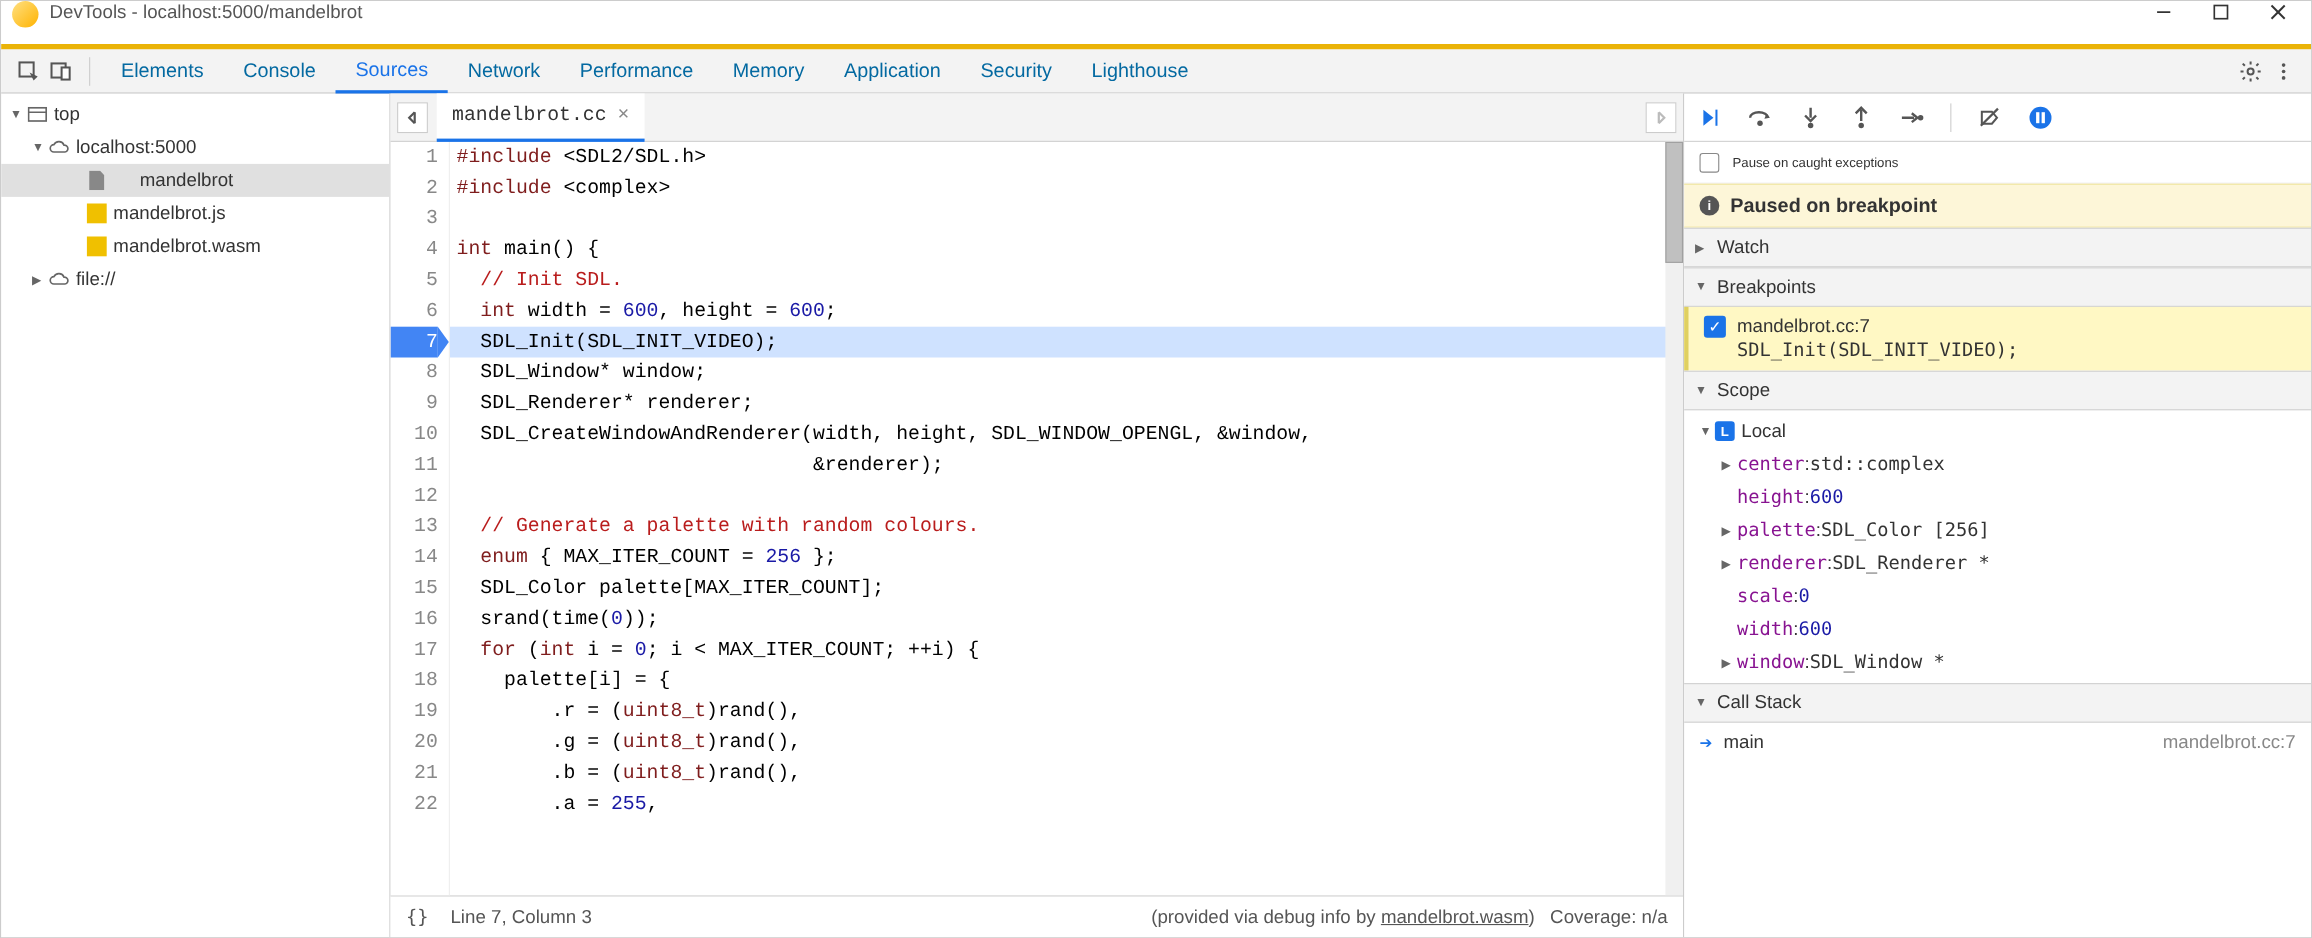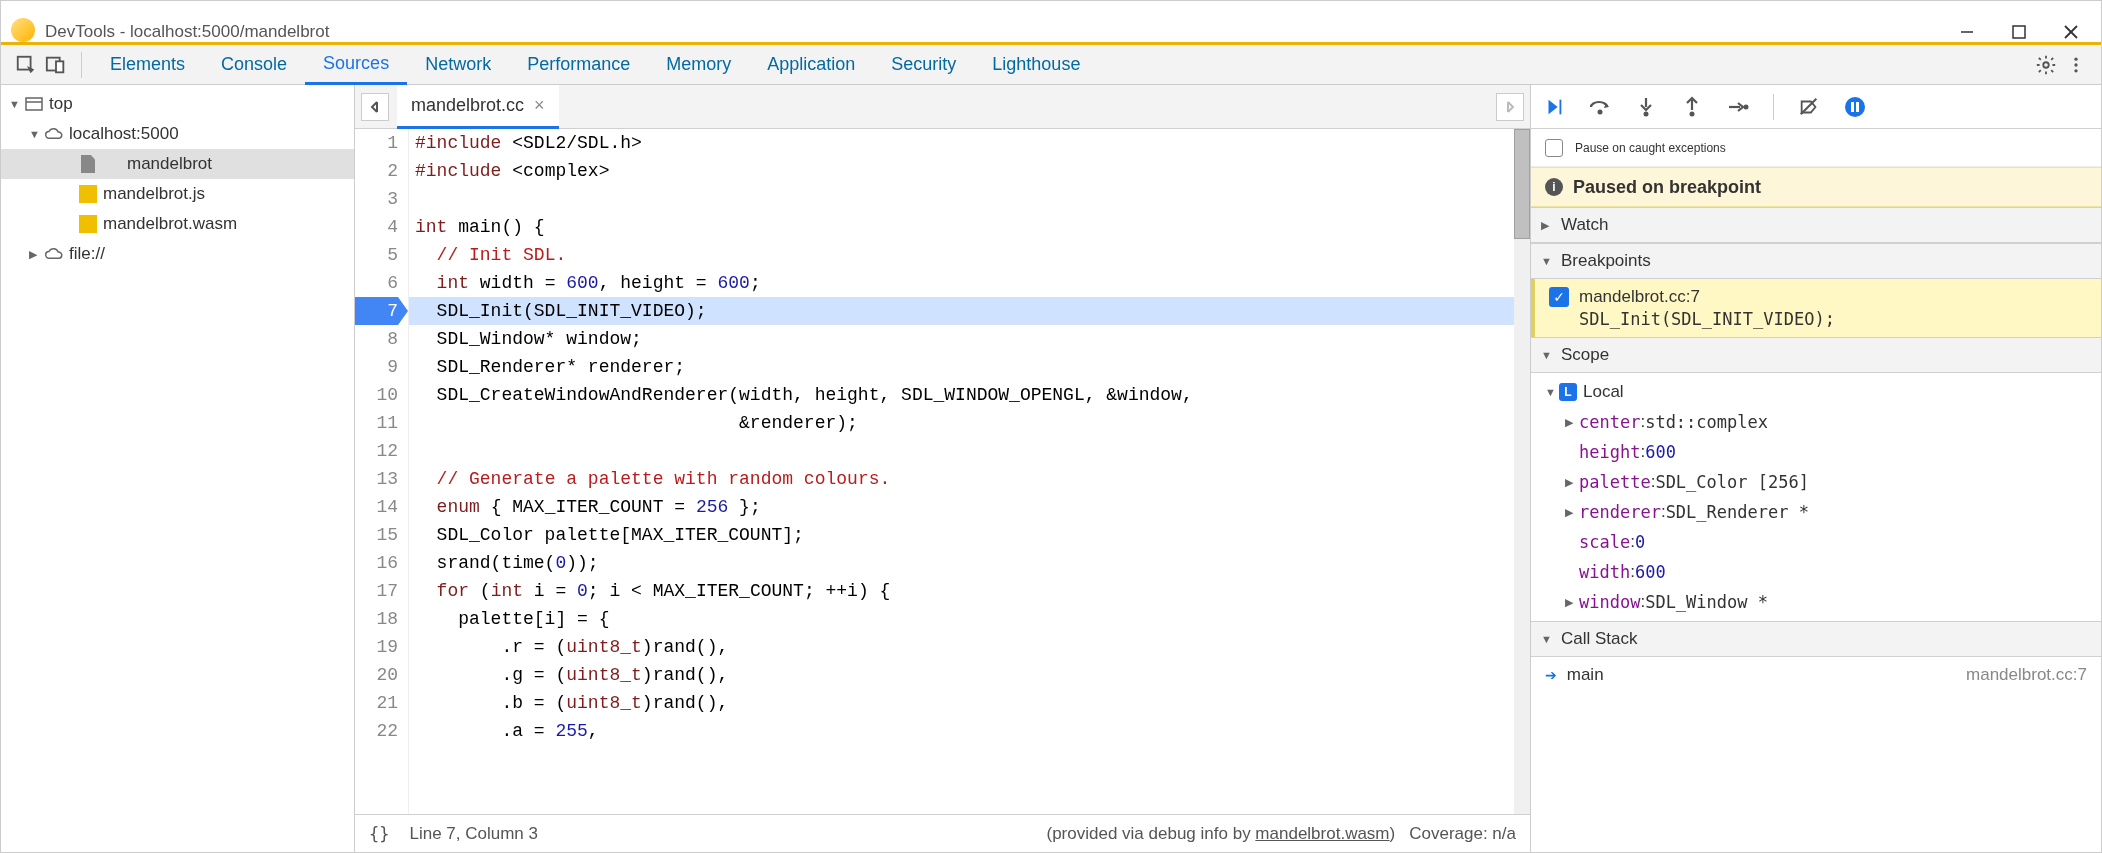--- a/index.html
+++ b/index.html
@@ -1,19 +1,19 @@
 <!DOCTYPE html>
 <html><head>
 <meta charset="utf-8">
 <style>
 * { box-sizing: border-box; margin: 0; padding: 0; }
 body { font-family: 'Segoe UI', Arial, sans-serif; font-size: 13px; color: #333; background: #fff; overflow: hidden; width: 2102px; height: 853px; border: 1px solid #ccc; }
 
 
-.titlebar { height: 44px; display: flex; align-items: flex-end; padding: 0 10px; background: #fff; border-bottom: 3px solid #eab308; }
+.titlebar { height: 44px; display: flex; align-items: flex-start; padding: 0 10px; background: #fff; border-bottom: 5px solid #eab308; }
 .titlebar .app-icon { width: 24px; height: 24px; background: linear-gradient(135deg, #ffe082, #ffb300); border-radius: 50%; margin-right: 10px; }
 .titlebar .title { font-size: 17px; color: #555; flex: 1; }
 .titlebar .win-btns { display: flex; gap: 32px; padding-right: 10px; }
 .titlebar .win-btn { width: 20px; height: 20px; display: flex; align-items: center; justify-content: center; cursor: pointer; font-size: 17px; color: #333; }
 
 
 .tabsbar { height: 40px; display: flex; align-items: center; background: #f3f3f3; border-bottom: 1px solid #ccc; padding: 0 10px; }
 .tabsbar .toolbar-icon { width: 30px; height: 30px; display: flex; align-items: center; justify-content: center; cursor: pointer; color: #555; }
 .tabsbar .vdiv { width: 1px; height: 26px; background: #ccc; margin: 0 10px; }
 .tabsbar .tab { padding: 0 18px; height: 40px; display: flex; align-items: center; font-size: 18px; color: #0369a1; cursor: pointer; }
@@ -36,21 +36,21 @@
 .tree-icon { width: 22px; display: inline-flex; justify-content: center; margin-right: 4px; }
 .indent-1 { padding-left: 28px; }
 .indent-2b { padding-left: 76px; }
 .js-icon { width: 18px; height: 18px; background: #f0c000; display: inline-block; }
 .doc-icon { width: 14px; height: 18px; background: #888; display: inline-block; clip-path: polygon(0 0, 70% 0, 100% 25%, 100% 100%, 0 100%); }
 
 
 .center-panel { flex: 1; display: flex; flex-direction: column; border-right: 1px solid #ccc; min-width: 0; }
 .editor-tabs { height: 44px; display: flex; align-items: center; border-bottom: 1px solid #d0d0d0; background: #f3f3f3; padding: 0 6px; }
 .editor-tabs .nav-btn { width: 28px; height: 28px; display: flex; align-items: center; justify-content: center; border: 1px solid #ccc; background: #fff; cursor: pointer; color: #555; font-size: 14px; }
-.editor-tab { height: 44px; display: flex; align-items: center; padding: 0 14px; font-size: 18px; color: #333; border-bottom: 3px solid #1a73e8; margin-left: 8px; background: #fff; }
+.editor-tab { height: 44px; display: flex; align-items: center; padding: 0 14px; font-size: 18px; color: #333; border-bottom: 3px solid #1a73e8; margin-left: 8px; background: #fff; font-family: Liberation Mono, monospace; }
 .editor-tab .close { margin-left: 10px; color: #888; cursor: pointer; }
 .editor-body { flex: 1; display: flex; overflow: hidden; position: relative; font-family: Consolas, 'Courier New', monospace; font-size: 18px; line-height: 28px; }
 .gutter { width: 54px; text-align: right; color: #888; padding-right: 10px; background: #fff; border-right: 1px solid #eee; }
 .gutter .ln { height: 28px; }
 .code { flex: 1; white-space: pre; color: #000; overflow: auto; position: relative; }
 .code-line { height: 28px; padding-left: 6px; }
 .hl-line { background: #cfe2ff; }
 .hl-gutter { background: #4285f4; color: #fff; position: relative; }
 .hl-gutter::after { content: ''; position: absolute; right: -10px; top: 0; border-top: 14px solid transparent; border-bottom: 14px solid transparent; border-left: 10px solid #4285f4; }
 .kw { color: #7f1d1d; }

